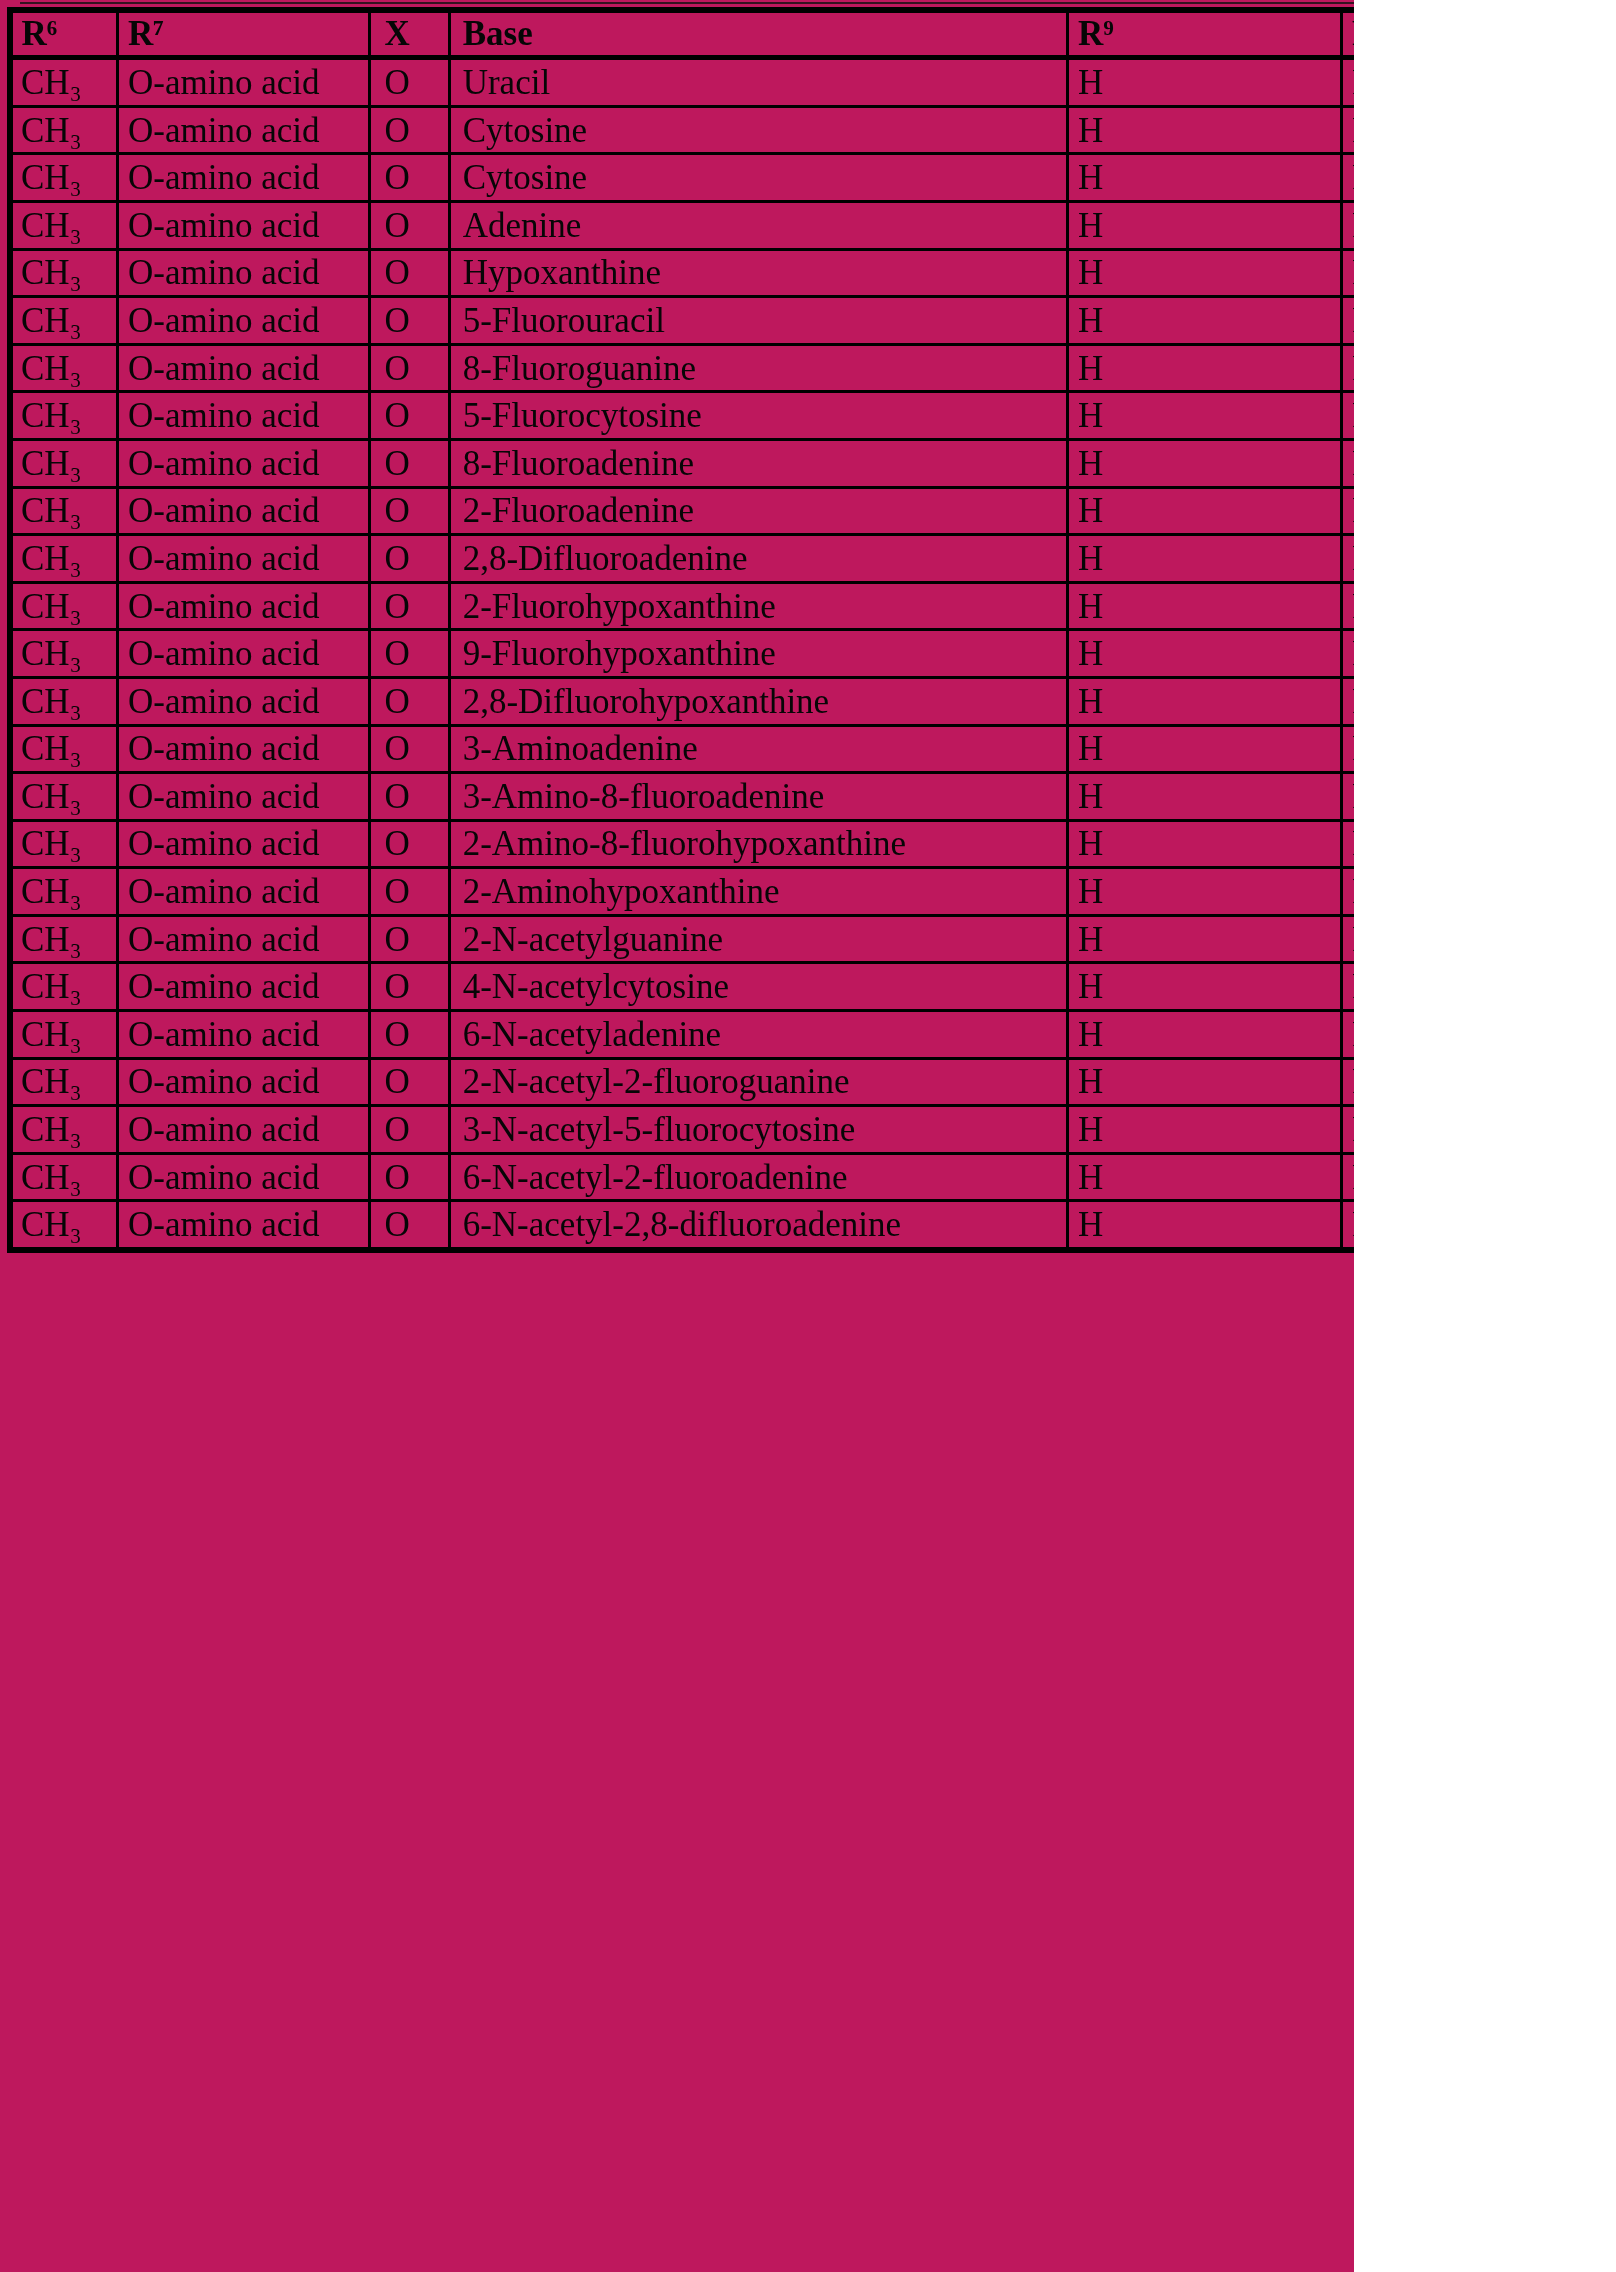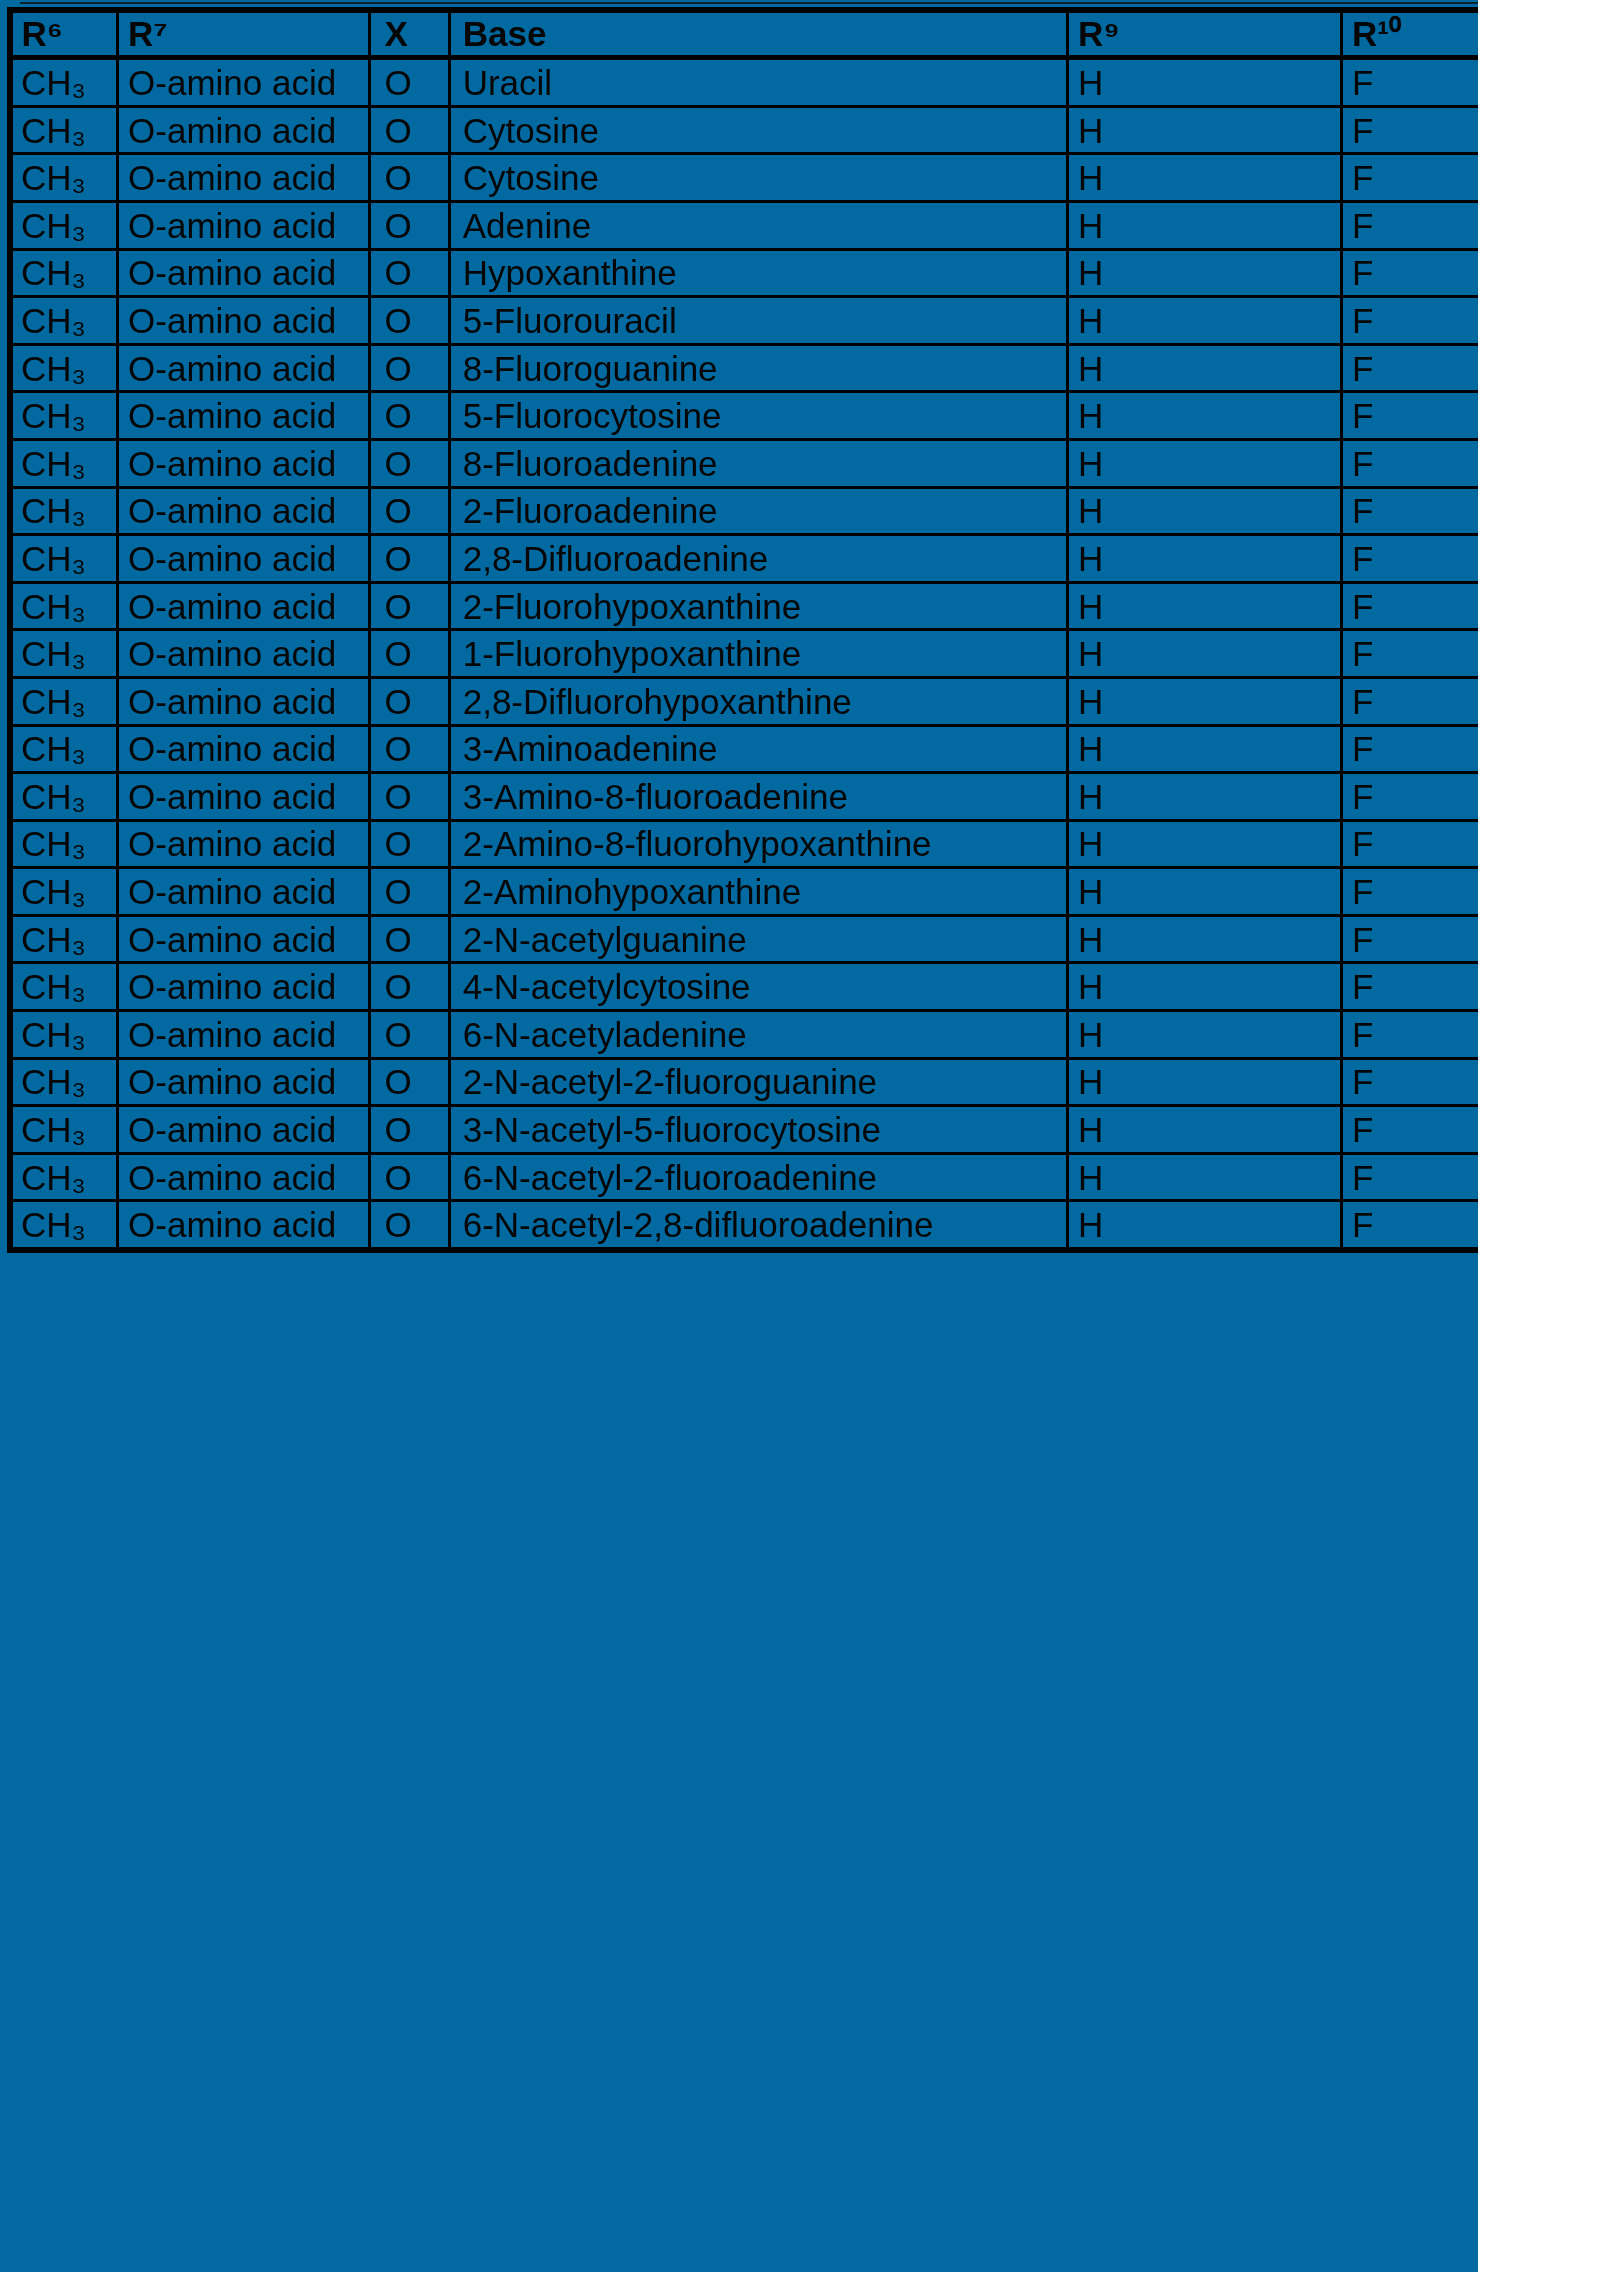--- a/index.html
+++ b/index.html
@@ -2,25 +2,25 @@
 <html style="font-size:13.3px"><head>
 <meta charset="utf-8">
 <style>
   html, body {
     margin: 0;
     padding: 0;
     background: #ffffff;
   }
   .page {
     position: relative;
-    width: 1478px;
+    width: 1354px;
     height: 2273px;
-    background: #0369a1;
+    background: #be185d;
     overflow: hidden;
-    font-family: Liberation Sans, sans-serif;
+    font-family: Liberation Serif, serif;
     color: #060606;
   }
   
   .scan-artifact-top {
     position: absolute;
     top: 1.7px;
     left: 20px;
     width: 1568px;
     height: 2.5px;
     background: #111;
@@ -182,21 +182,21 @@
           <td class="col-r7">O-amino acid</td>
           <td class="col-x">O</td>
           <td class="col-base">2-Fluorohypoxanthine</td>
           <td class="col-r9">H</td>
           <td class="col-r10">F</td>
         </tr>
         <tr>
           <td class="col-r6">CH₃</td>
           <td class="col-r7">O-amino acid</td>
           <td class="col-x">O</td>
-          <td class="col-base">1-Fluorohypoxanthine</td>
+          <td class="col-base">9-Fluorohypoxanthine</td>
           <td class="col-r9">H</td>
           <td class="col-r10">F</td>
         </tr>
         <tr>
           <td class="col-r6">CH₃</td>
           <td class="col-r7">O-amino acid</td>
           <td class="col-x">O</td>
           <td class="col-base">2,8-Difluorohypoxanthine</td>
           <td class="col-r9">H</td>
           <td class="col-r10">F</td>

